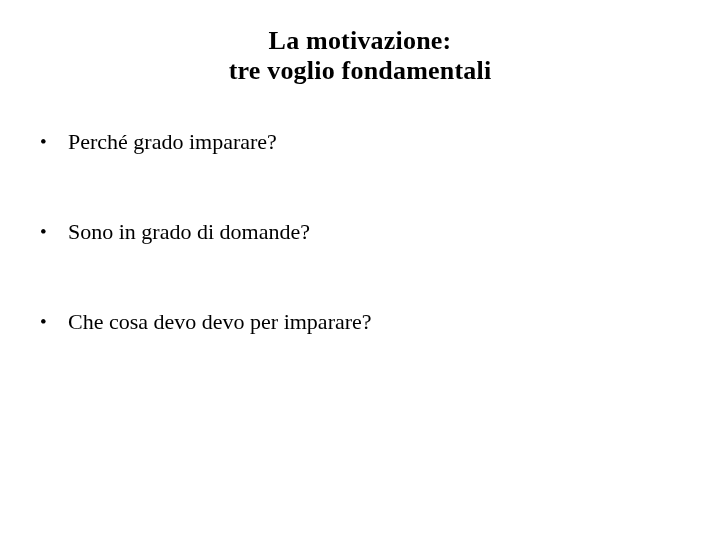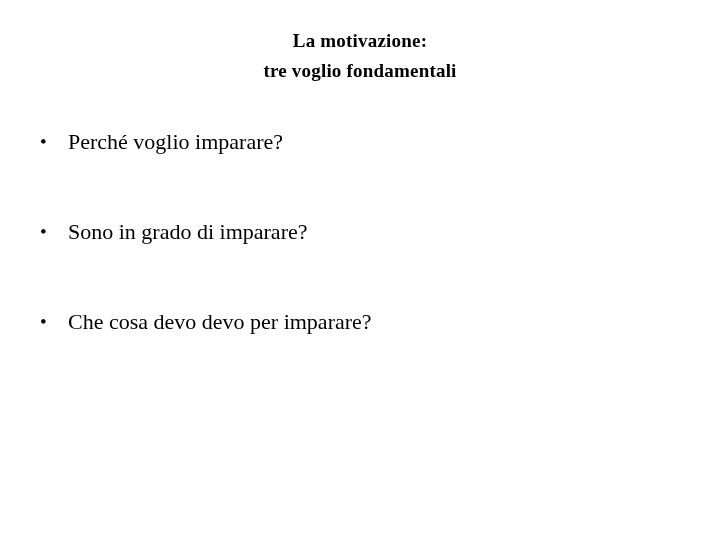--- a/index.html
+++ b/index.html
@@ -20,21 +20,21 @@
     height: 540px;
     box-sizing: border-box;
   }
   .slide-title {
     position: absolute;
     top: 26px;
     left: 0;
     width: 720px;
     text-align: center;
     font-weight: bold;
-    font-size: 19px;
+    font-size: 26px;
     line-height: 30px;
     letter-spacing: 0.2px;
   }
   .slide-title .title-line {
     display: block;
   }
   .bullet-list {
     position: absolute;
     top: 128px;
     left: 30px;
@@ -70,25 +70,25 @@
 <div class="slide">
 
   <div class="slide-title">
     <span class="title-line">La motivazione:</span>
     <span class="title-line">tre voglio fondamentali</span>
   </div>
 
   <ul class="bullet-list">
     <li class="bullet-item">
       <span class="bullet-marker">•</span>
-      <span class="bullet-text">Perché voglio imparare?</span>
+      <span class="bullet-text">Perché grado imparare?</span>
     </li>
     <li class="bullet-item">
       <span class="bullet-marker">•</span>
-      <span class="bullet-text">Sono in grado di imparare?</span>
+      <span class="bullet-text">Sono in grado di domande?</span>
     </li>
     <li class="bullet-item">
       <span class="bullet-marker">•</span>
       <span class="bullet-text">Che cosa devo devo per imparare?</span>
     </li>
   </ul>
 
 </div>
 
 </body></html>

